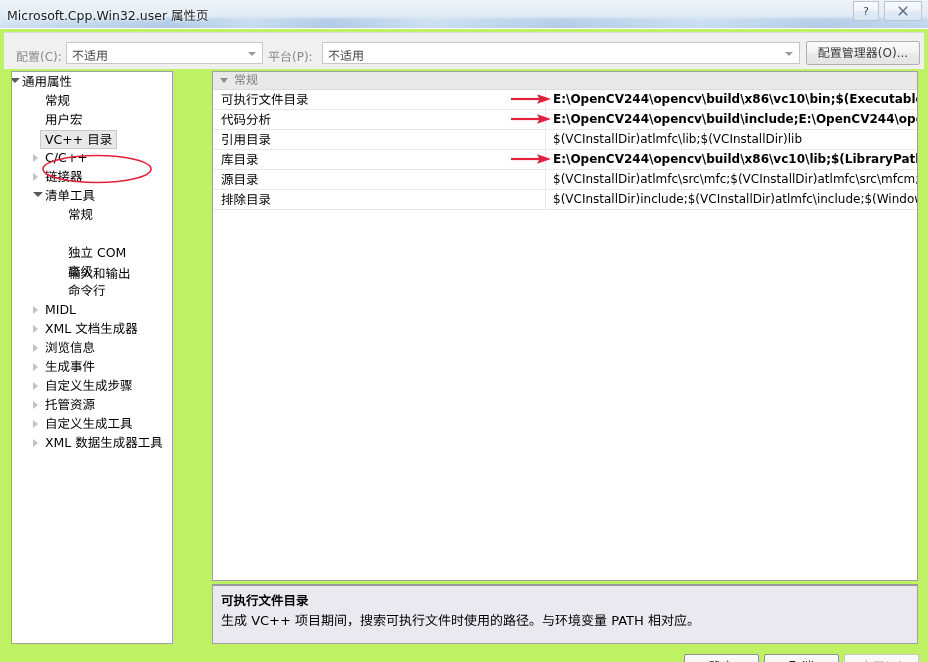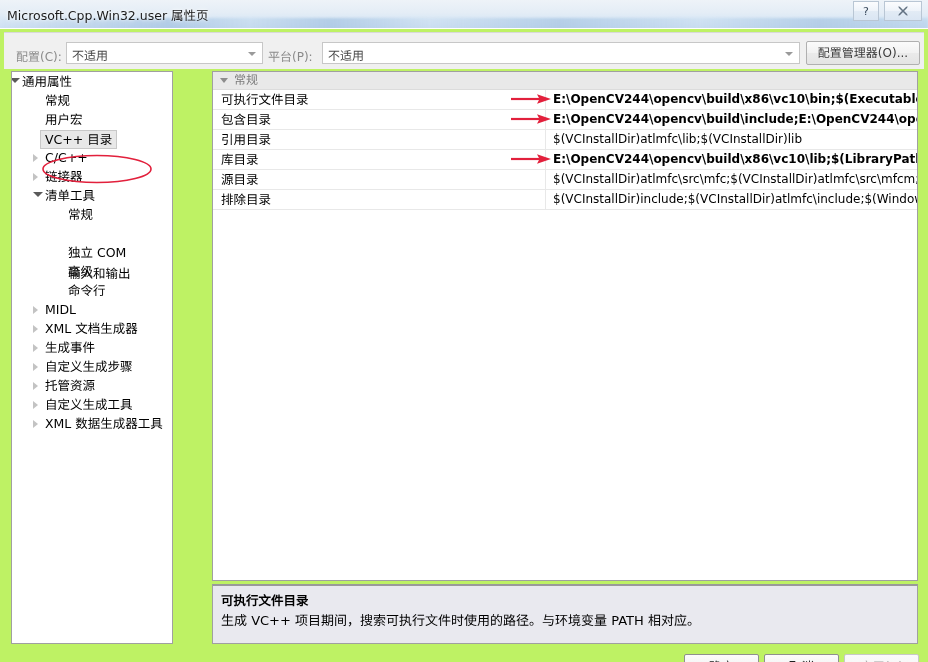--- a/index.html
+++ b/index.html
@@ -404,20 +404,24 @@
         <div class="tree-item">
           <span class="tw-expander tw-collapsed" style="left: 21px;"></span>
           <span class="tw-label" style="left: 33px;">MIDL</span>
         </div>
         <div class="tree-item">
           <span class="tw-expander tw-collapsed" style="left: 21px;"></span>
           <span class="tw-label" style="left: 33px;">XML 文档生成器</span>
         </div>
         <div class="tree-item">
           <span class="tw-expander tw-collapsed" style="left: 21px;"></span>
+          <span class="tw-label" style="left: 33px;">浏览信息</span>
+        </div>
+        <div class="tree-item">
+          <span class="tw-expander tw-collapsed" style="left: 21px;"></span>
           <span class="tw-label" style="left: 33px;">生成事件</span>
         </div>
         <div class="tree-item">
           <span class="tw-expander tw-collapsed" style="left: 21px;"></span>
           <span class="tw-label" style="left: 33px;">自定义生成步骤</span>
         </div>
         <div class="tree-item">
           <span class="tw-expander tw-collapsed" style="left: 21px;"></span>
           <span class="tw-label" style="left: 33px;">托管资源</span>
         </div>
@@ -445,21 +449,21 @@
         <div class="grid-row">
           <span class="row-name">可执行文件目录</span>
           <span class="value-divider"></span>
           <svg class="annot-arrow" viewBox="0 0 42 12" style="top: 3px;">
             <path d="M1,6 L30,6" stroke="#e2203c" stroke-width="2.2" fill="none"></path>
             <path d="M41,6 L27,1.2 L29.5,6 L27,10.8 Z" fill="#e2203c"></path>
           </svg>
           <span class="row-value modified">E:\OpenCV244\opencv\build\x86\vc10\bin;$(ExecutablePath)</span>
         </div>
         <div class="grid-row">
-          <span class="row-name">包含目录</span>
+          <span class="row-name">代码分析</span>
           <span class="value-divider"></span>
           <svg class="annot-arrow" viewBox="0 0 42 12" style="top: 3px;">
             <path d="M1,6 L30,6" stroke="#e2203c" stroke-width="2.2" fill="none"></path>
             <path d="M41,6 L27,1.2 L29.5,6 L27,10.8 Z" fill="#e2203c"></path>
           </svg>
           <span class="row-value modified">E:\OpenCV244\opencv\build\include;E:\OpenCV244\opencv\build\include\opencv;$(IncludePath)</span>
         </div>
         <div class="grid-row">
           <span class="row-name">引用目录</span>
           <span class="value-divider"></span>

